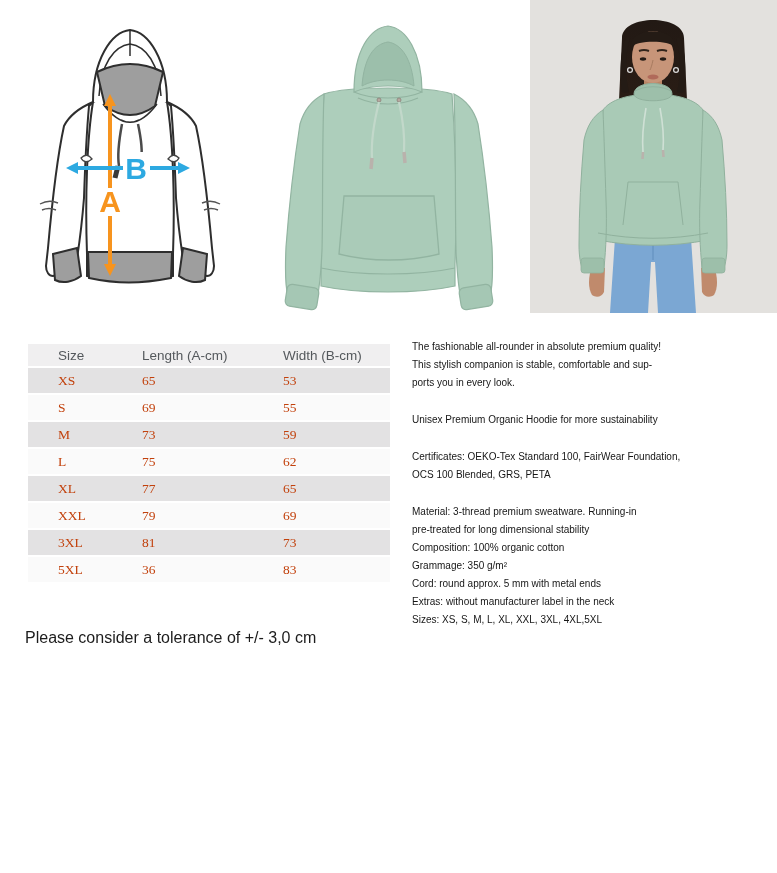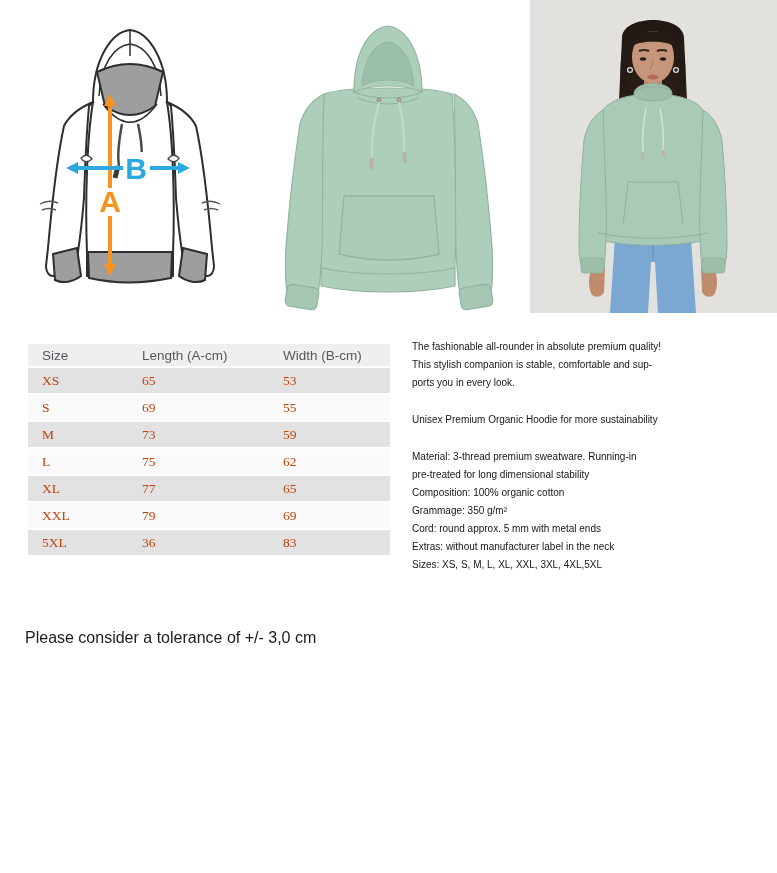--- a/index.html
+++ b/index.html
@@ -5,21 +5,21 @@
   html,body{margin:0;padding:0;background:#fff;}
   .page{position:relative;width:777px;height:873px;background:#fff;overflow:hidden;
         font-family:"Liberation Sans","DejaVu Sans",sans-serif;}
   .img-abs{position:absolute;display:block;}
   
   .size-table{position:absolute;left:28px;top:344px;width:362px;border-collapse:separate;border-spacing:0;
               font-size:13.5px;table-layout:fixed;}
   .size-table th{background:#f0eff0;color:#54585c;font-weight:400;text-align:left;height:22px;
                  padding:0;border-bottom:2px solid #fff;}
   .size-table td{height:25px;color:#c2410c;padding:0;border-bottom:2px solid #fff;font-family:Liberation Serif, serif;}
-  .size-table th:first-child,.size-table td:first-child{padding-left:14px;}
+  .size-table th:first-child,.size-table td:first-child{padding-left:30px;}
   .size-table tbody tr:nth-child(odd) td{background:#e3e2e3;}
   .size-table tbody tr:nth-child(even) td{background:#fafafa;}
   .tolerance{position:absolute;left:25px;top:629px;font-size:16px;color:#1c1c1c;}
   
   .description{position:absolute;left:412px;top:338px;width:360px;}
   .description p{margin:0 0 19px 0;font-size:10px;line-height:18px;color:#161616;white-space:pre-line;}
 </style>
 </head>
 <body>
 
@@ -181,34 +181,41 @@
           <td>XL</td>
           <td>77</td>
           <td>65</td>
         </tr>
         <tr>
           <td>XXL</td>
           <td>79</td>
           <td>69</td>
         </tr>
         <tr>
+          <td>3XL</td>
+          <td>81</td>
+          <td>73</td>
+        </tr>
+        <tr>
           <td>5XL</td>
           <td>36</td>
           <td>83</td>
         </tr>
       </tbody>
   </table>
 
   <div class="tolerance">Please consider a tolerance of +/- 3,0 cm</div>
 
   <div class="description">
     <p>The fashionable all-rounder in absolute premium quality!
 This stylish companion is stable, comfortable and sup-
 ports you in every look.</p>
     <p>Unisex Premium Organic Hoodie for more sustainability</p>
+    <p>Certificates: OEKO-Tex Standard 100, FairWear Foundation,
+OCS 100 Blended, GRS, PETA</p>
     <p>Material: 3-thread premium sweatware. Running-in
 pre-treated for long dimensional stability
 Composition: 100% organic cotton
 Grammage: 350 g/m²
 Cord: round approx. 5 mm with metal ends
 Extras: without manufacturer label in the neck
 Sizes: XS, S, M, L, XL, XXL, 3XL, 4XL,5XL</p>
   </div>
 
 </div>

